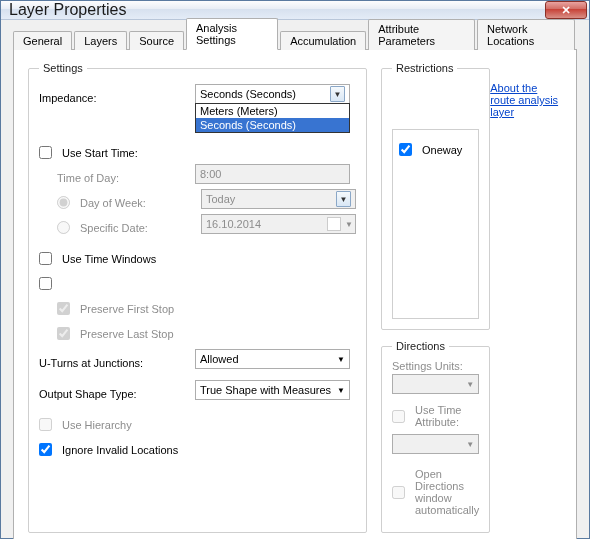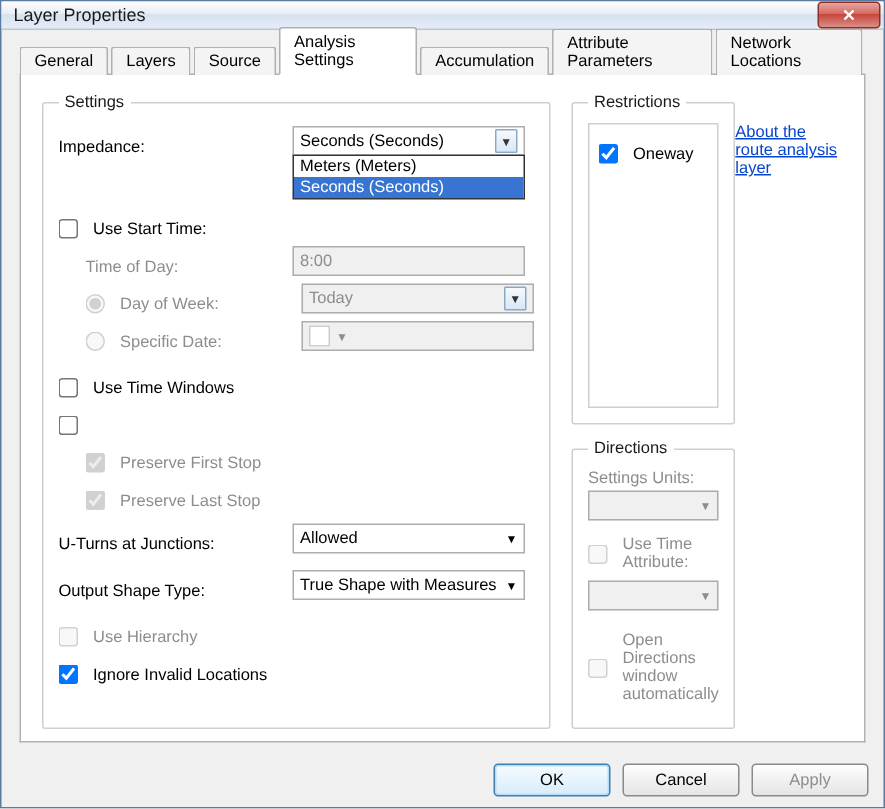--- a/index.html
+++ b/index.html
@@ -21,21 +21,21 @@
   }
   .titlebar {
     height: 28px;
     background: linear-gradient(#fdfdfe, #e8edf5 45%, #d7e1ef 46%, #e4ecf7);
     border-bottom: 1px solid #b8c6d9;
     display: flex;
     align-items: center;
     padding: 0 2px 0 8px;
     color: #1a1a1a;
   }
-  .titlebar .title { flex: 1; font-size: 12px; }
+  .titlebar .title { flex: 1; font-size: 16px; }
   .close-btn {
     width: 42px; height: 18px;
     background: linear-gradient(#e9a3a0, #d16b62 45%, #c74338 46%, #d98f86);
     border: 1px solid #8a3028;
     border-radius: 3px;
     display: flex; align-items: center; justify-content: center;
     color: #fff; font-weight: bold; font-size: 11px;
     cursor: pointer;
   }
   .content {
@@ -153,20 +153,21 @@
     text-decoration: underline;
     cursor: pointer;
     margin-top: 20px;
     display: inline-block;
   }
   .rest-list {
     border: 1px solid #cfcfcf;
     height: 190px;
     background: #fff;
     padding: 4px 6px;
+    margin-top: 47px;
   }
   .buttons {
     display: flex;
     justify-content: flex-end;
     gap: 8px;
     padding: 10px 10px 10px 0;
   }
   .btn {
     min-width: 78px; height: 22px;
     border: 1px solid #8a8a8a;
@@ -240,20 +241,21 @@
               <span style="width:115px;display:inline-block;">Day of Week:</span>
               <span class="select readonly" style="width:155px;">
                 <span>Today</span>
                 <span class="arrow">▼</span>
               </span>
             </div>
             <div class="row indent1 disabled">
               <input type="radio" disabled="" style="">
               <span style="width:115px;display:inline-block;">Specific Date:</span>
               <span class="datebox" style="width:155px;">
+                <span style="flex:1;">16.10.2014</span>
                 <span class="calico"></span>
                 <span style="font-size:8px;">▼</span>
               </span>
             </div>
 
             <div style="height:6px;"></div>
 
             <div class="row">
               <input type="checkbox" style="">
               <span>Use Time Windows</span>

